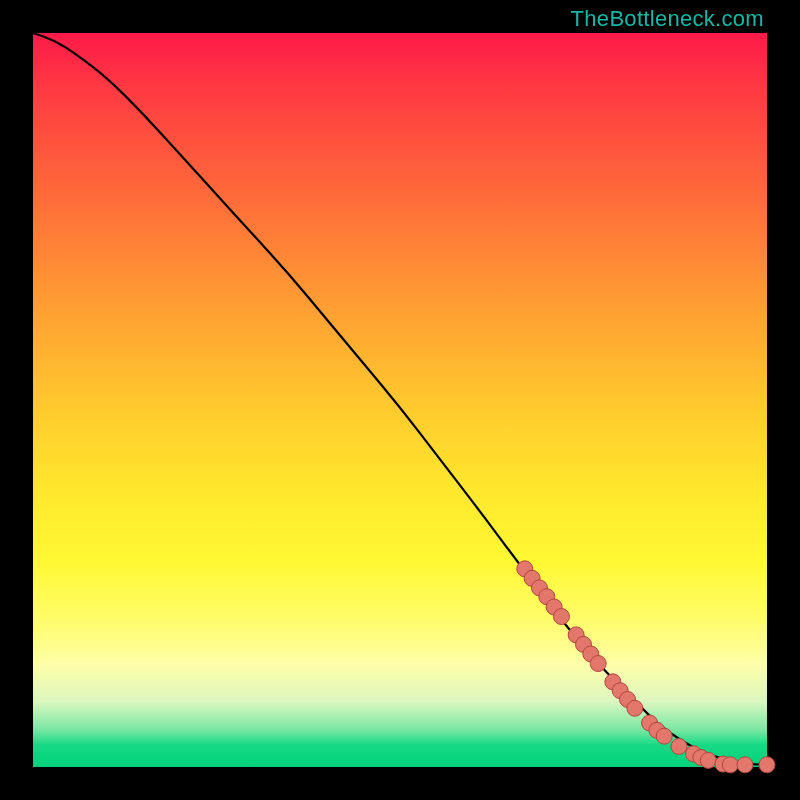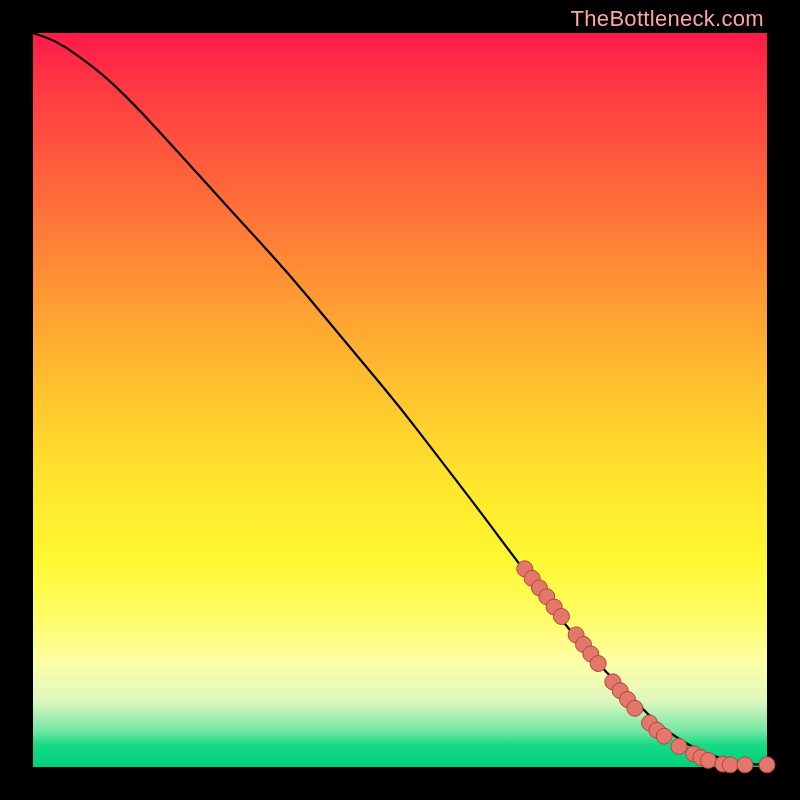--- a/index.html
+++ b/index.html
@@ -37,21 +37,21 @@
       #ddf7bf 91%,
       #77e7a3 95%,
       #16d985 97%,
       #00d17a 100%
     );
   }
   .watermark {
     position: absolute;
     top: 6px;
     right: 36px;
-    color: #fca5a5;
+    color: #14b8a6;
     font-size: 22px;
     font-weight: 500;
     letter-spacing: 0.3px;
     pointer-events: none;
   }
   svg.curve {
     position: absolute;
     left: 0;
     top: 0;
     width: 734px;

